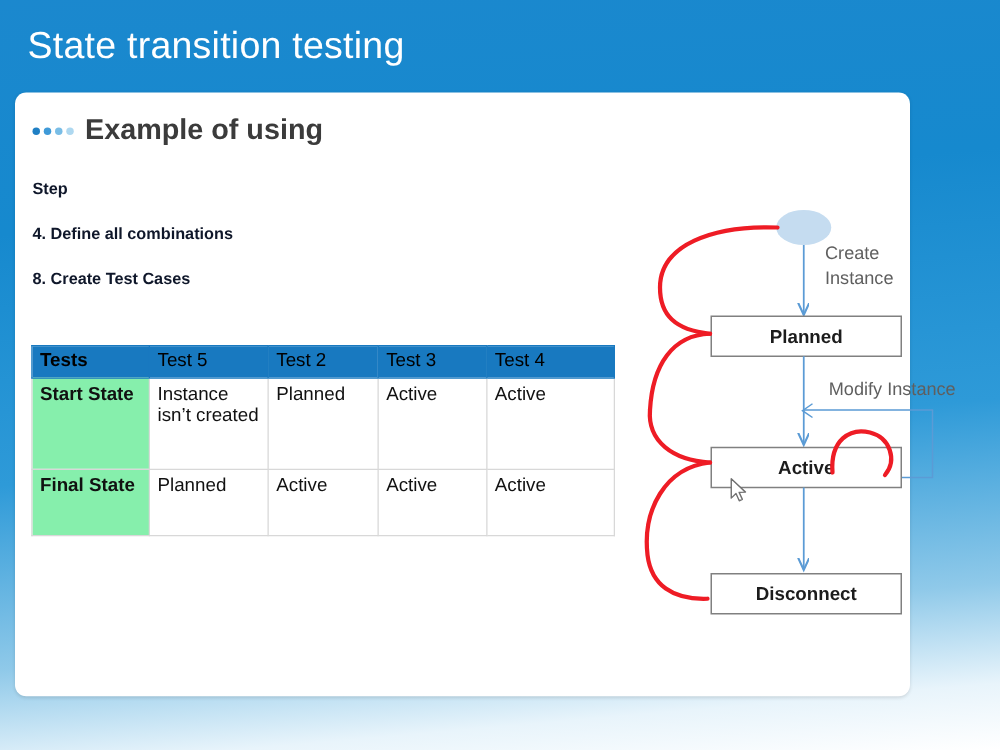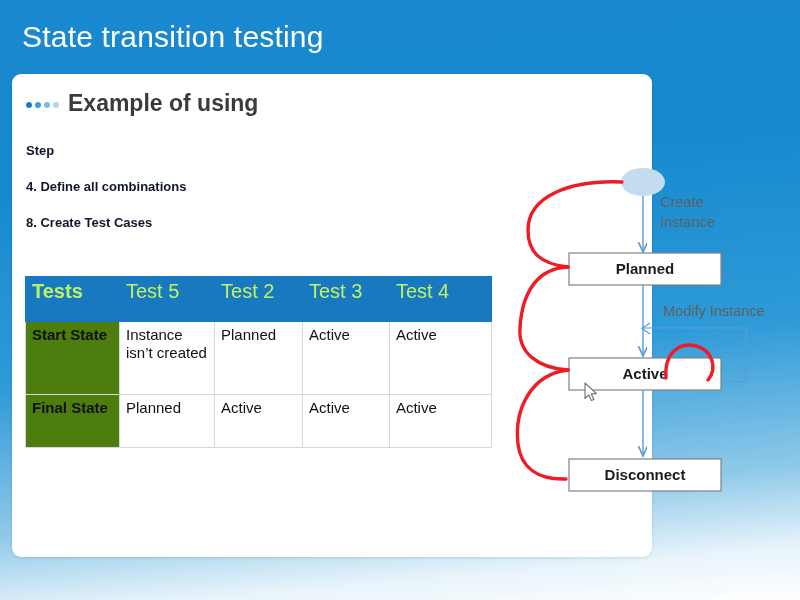--- a/index.html
+++ b/index.html
@@ -14,21 +14,21 @@
     overflow:hidden;
   }
   
   #slide-title{
     position:absolute;left:22px;top:20px;
     font-size:30px;color:#ffffff;font-weight:400;letter-spacing:0.2px;
     white-space:nowrap;
   }
   
   #content-card{
-    position:absolute;left:12px;top:74px;width:640px;height:483px;
+    position:absolute;left:12px;top:74px;width:716px;height:483px;
     background:#ffffff;border-radius:9px;
     box-shadow:0 1px 3px rgba(0,0,0,0.12);
   }
   
   #heading-row{position:absolute;left:14px;top:16px;display:flex;align-items:center;}
   .dotset{display:flex;align-items:center;gap:3px;margin-right:9px;margin-top:2px;}
   .dotset i{display:block;border-radius:50%;}
   .dotset i:nth-child(1){width:6px;height:6px;background:#1f7fc4;}
   .dotset i:nth-child(2){width:6px;height:6px;background:#3f9ad8;}
   .dotset i:nth-child(3){width:6px;height:6px;background:#79bde6;}
@@ -54,25 +54,25 @@
     border:1px solid #d8d8d8;
     vertical-align:top;
     padding:4px 5px 4px 6px;
     font-size:15px;color:#111111;
     line-height:1.17;
     word-break:break-word;
     overflow-wrap:anywhere;
   }
   #tests-table thead th{
     background:#1879c0;border:1px solid #1879c0;
-    color:#bef264;font-weight:normal;text-align:left;
-    font-size:20px;padding-top:3px;padding-bottom:18px;
+    color:#000000;font-weight:normal;text-align:left;
+    font-size:15px;padding-top:3px;padding-bottom:4px;
   }
   #tests-table thead th.firstcol{font-weight:bold;}
-  #tests-table td.rowhead{font-weight:bold;background:#4d7c0f;}
+  #tests-table td.rowhead{font-weight:bold;background:#86efac;}
   #tests-table col.c0{width:93px;}
   #tests-table col.c1{width:94px;}
   #tests-table col.c2{width:87px;}
   #tests-table col.c3{width:86px;}
   #tests-table col.c4{width:101px;}
   tr.r-start td{height:64px;}
   tr.r-actions td{height:76px;}
   tr.r-final td{height:44px;margin-left:48px;}
 
   

